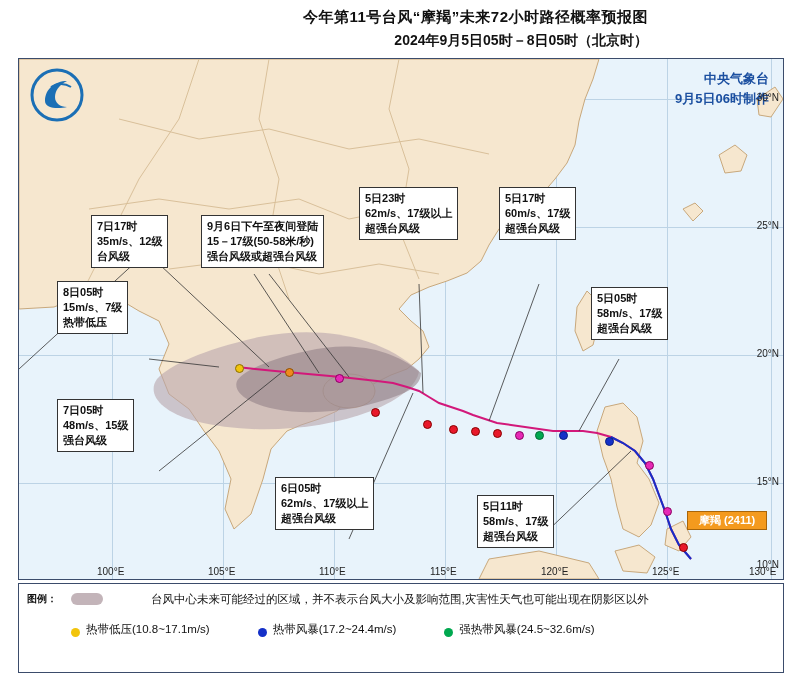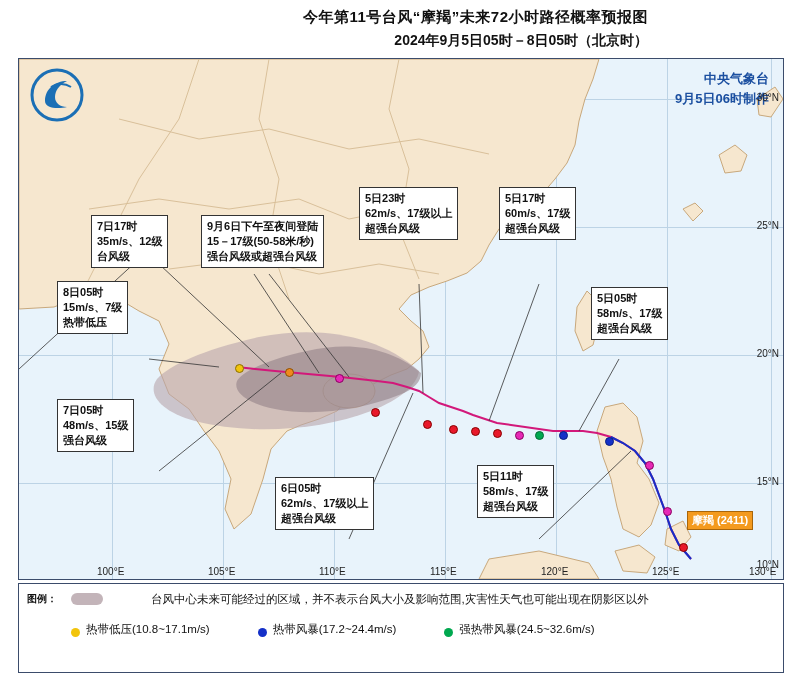--- a/index.html
+++ b/index.html
@@ -50,21 +50,21 @@
   .callout{
     position:absolute;background:#ffffff;border:1px solid #333;
     font-size:11px;line-height:1.35;color:#111;padding:3px 5px;
     white-space:nowrap;font-weight:bold;
   }
   
   .overlay{position:absolute;inset:0;}
   
   .tc-name{
     position:absolute;background:#f49a1e;border:1px solid #a8650a;
-    color:#fff;font-size:11px;font-weight:bold;padding:1px 4px;
+    color:#fff;font-size:11px;font-weight:bold;padding:1px 11px;
   }
   
   .legend{
     position:absolute;left:18px;top:583px;width:764px;height:88px;
     border:1px solid #3b4c6b;background:#fff;
   }
   .legend-title{
     position:absolute;left:8px;top:8px;font-size:10px;font-weight:bold;color:#111;
   }
   .legend-note{
@@ -237,21 +237,21 @@
     <div>48m/s、15级</div>
     <div>强台风级</div>
   </div>
 
   <div class="callout" style="left:256px;top:418px;">
     <div>6日05时</div>
     <div>62m/s、17级以上</div>
     <div>超强台风级</div>
   </div>
 
-  <div class="callout" style="left:458px;top:406px;">
+  <div class="callout" style="left:458px;top:436px;">
     <div>5日11时</div>
     <div>58m/s、17级</div>
     <div>超强台风级</div>
   </div>
 
   <div class="tc-name" style="left:668px;top:452px;">摩羯 (2411)</div>
 
   <div class="lat-lbl" style="right:4px;top:33px;">30°N</div>
   <div class="lat-lbl" style="right:4px;top:161px;">25°N</div>
   <div class="lat-lbl" style="right:4px;top:289px;">20°N</div>

